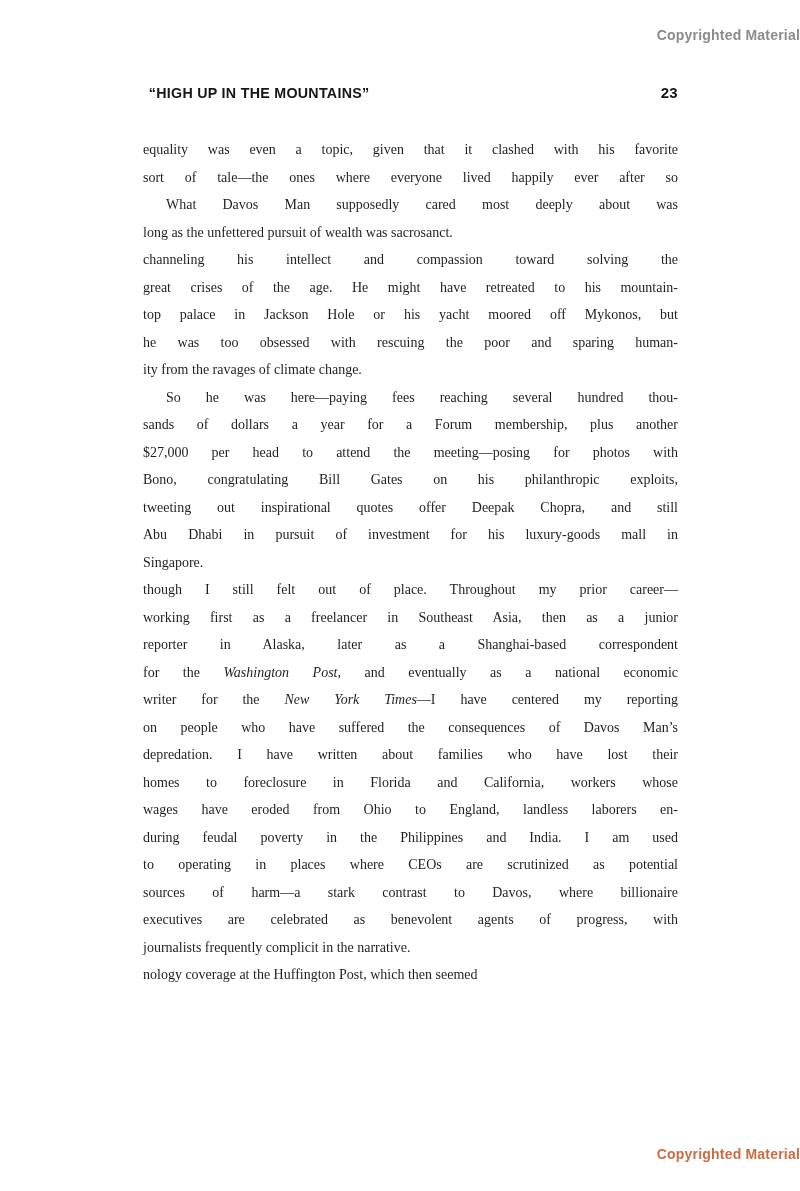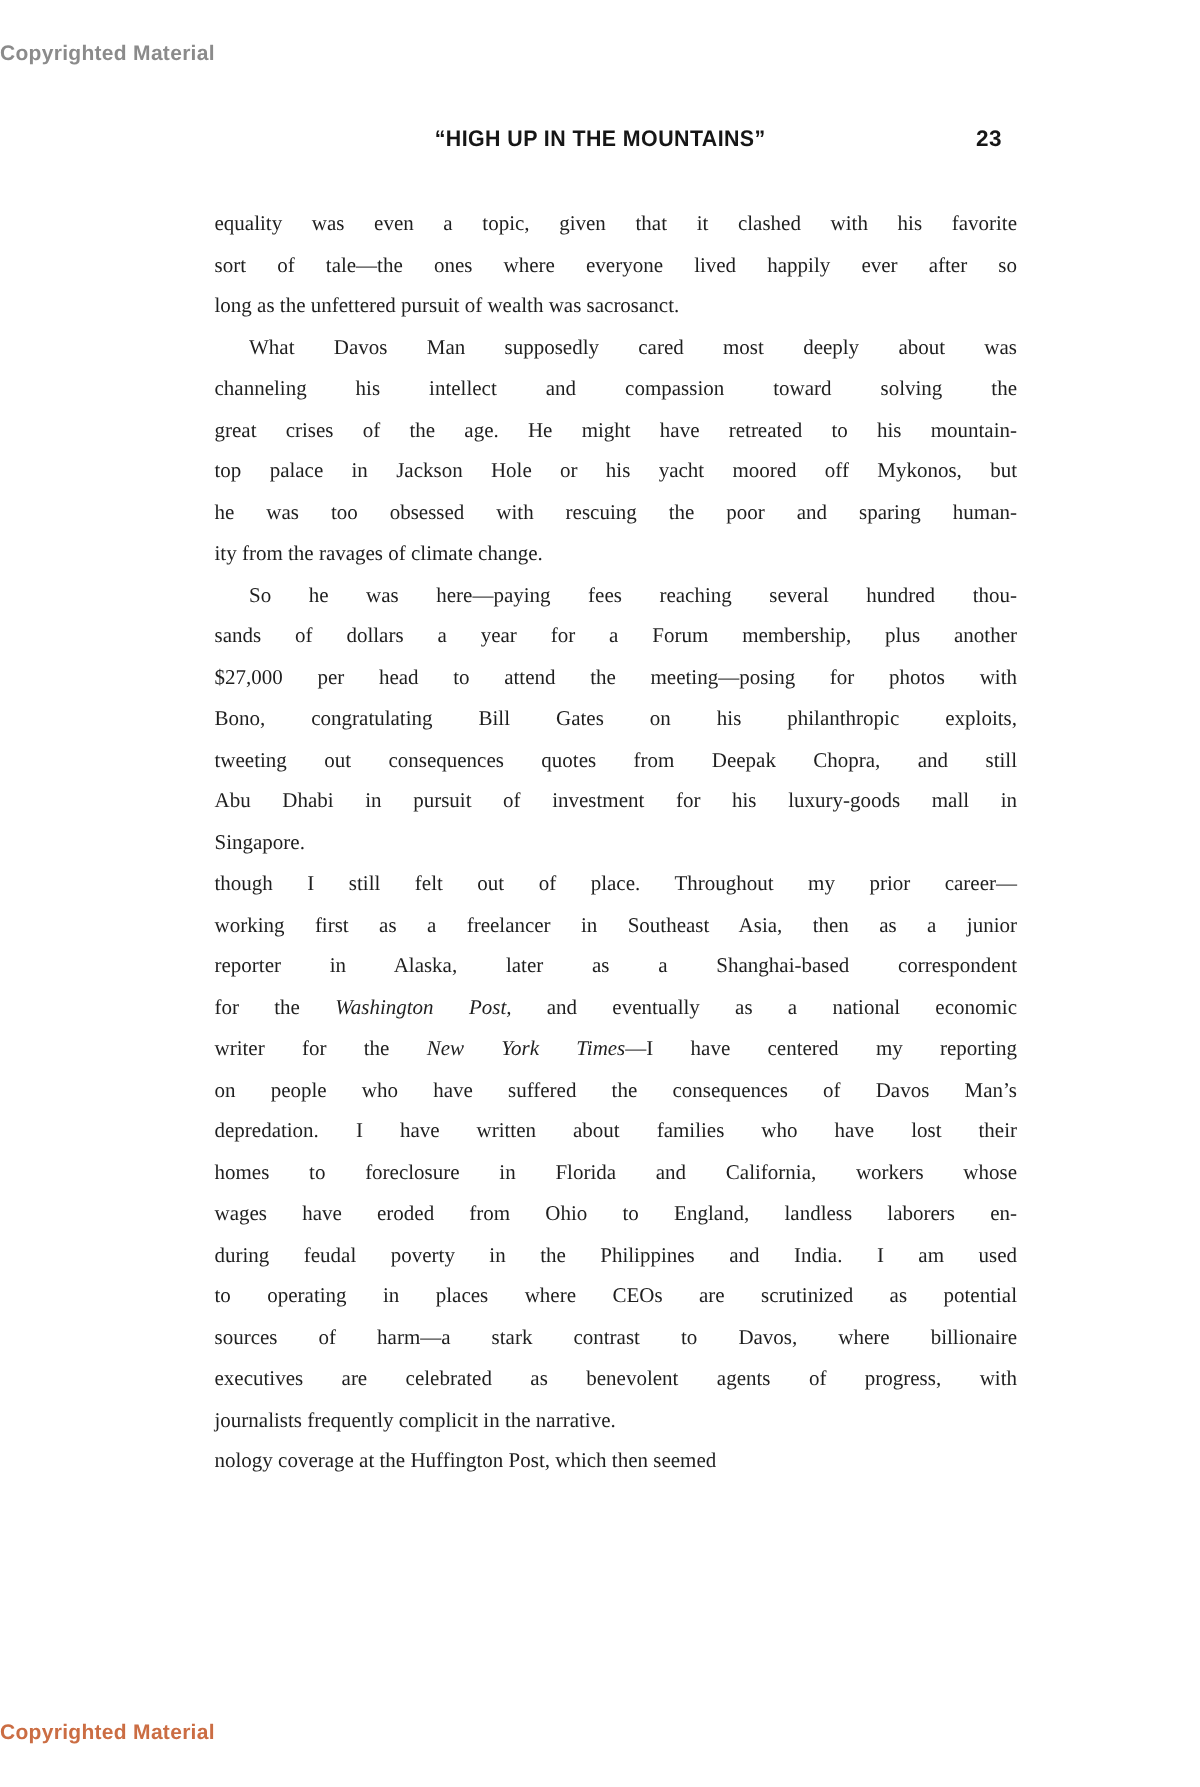--- a/index.html
+++ b/index.html
@@ -8,38 +8,37 @@
     height: 1191px;
     background: #ffffff;
     position: relative;
     font-family: "Liberation Serif", serif;
     overflow: hidden;
   }
   .watermark {
     position: absolute;
     left: 0;
     width: 800px;
-    text-align: left;
+    text-align: right;
     font-family: "Liberation Sans", sans-serif;
     font-weight: 700;
     font-size: 14px;
     letter-spacing: 0.2px;
   }
   .watermark-top { top: 27px; }
   .watermark-bottom { top: 1146px; }
   .running-head {
     position: absolute;
     top: 84px;
-    left: 133px;
+    left: 143px;
     width: 535px;
     font-family: "Liberation Sans", sans-serif;
     font-weight: 700;
     font-size: 15px;
     color: #161616;
-    text-align: center;
     letter-spacing: 0.3px;
   }
   .chapter-title {
     display: inline-block;
     transform: scaleX(0.95);
     transform-origin: center;
     white-space: nowrap;
   }
   .page-number {
     position: absolute;
@@ -69,32 +68,32 @@
 <div class="watermark watermark-top" style="color: rgb(139, 139, 139);">Copyrighted Material</div>
 
 <div class="running-head" style="color: rgb(22, 22, 22);">
   <span class="chapter-title">“HIGH UP IN THE MOUNTAINS”</span>
   <span class="page-number">23</span>
 </div>
 
 <div class="body-text" style="color: rgb(31, 31, 31);">
     <div class="line"><span>equality was even a topic, given that it clashed with his favorite</span></div>
     <div class="line"><span>sort of tale—the ones where everyone lived happily ever after so</span></div>
+    <div class="line indent"><span>What Davos Man supposedly cared most deeply about was</span></div>
     <div class="line para-end"><span>long as the unfettered pursuit of wealth was sacrosanct.</span></div>
-    <div class="line indent"><span>What Davos Man supposedly cared most deeply about was</span></div>
     <div class="line"><span>channeling his intellect and compassion toward solving the</span></div>
     <div class="line"><span>great crises of the age. He might have retreated to his mountain-</span></div>
     <div class="line"><span>top palace in Jackson Hole or his yacht moored off Mykonos, but</span></div>
     <div class="line"><span>he was too obsessed with rescuing the poor and sparing human-</span></div>
     <div class="line para-end"><span>ity from the ravages of climate change.</span></div>
     <div class="line indent"><span>So he was here—paying fees reaching several hundred thou-</span></div>
     <div class="line"><span>sands of dollars a year for a Forum membership, plus another</span></div>
     <div class="line"><span>$27,000 per head to attend the meeting—posing for photos with</span></div>
     <div class="line"><span>Bono, congratulating Bill Gates on his philanthropic exploits,</span></div>
-    <div class="line"><span>tweeting out consequences quotes from Deepak Chopra, and still</span></div>
+    <div class="line"><span>tweeting out inspirational quotes offer Deepak Chopra, and still</span></div>
     <div class="line"><span>Abu Dhabi in pursuit of investment for his luxury-goods mall in</span></div>
     <div class="line para-end"><span>Singapore.</span></div>
     <div class="line"><span>though I still felt out of place. Throughout my prior career—</span></div>
     <div class="line"><span>working first as a freelancer in Southeast Asia, then as a junior</span></div>
     <div class="line"><span>reporter in Alaska, later as a Shanghai-based correspondent</span></div>
     <div class="line"><span>for the </span><span class="it">Washington Post,</span><span> and eventually as a national economic</span></div>
     <div class="line"><span>writer for the </span><span class="it">New York Times</span><span>—I have centered my reporting</span></div>
     <div class="line"><span>on people who have suffered the consequences of Davos Man’s</span></div>
     <div class="line"><span>depredation. I have written about families who have lost their</span></div>
     <div class="line"><span>homes to foreclosure in Florida and California, workers whose</span></div>

